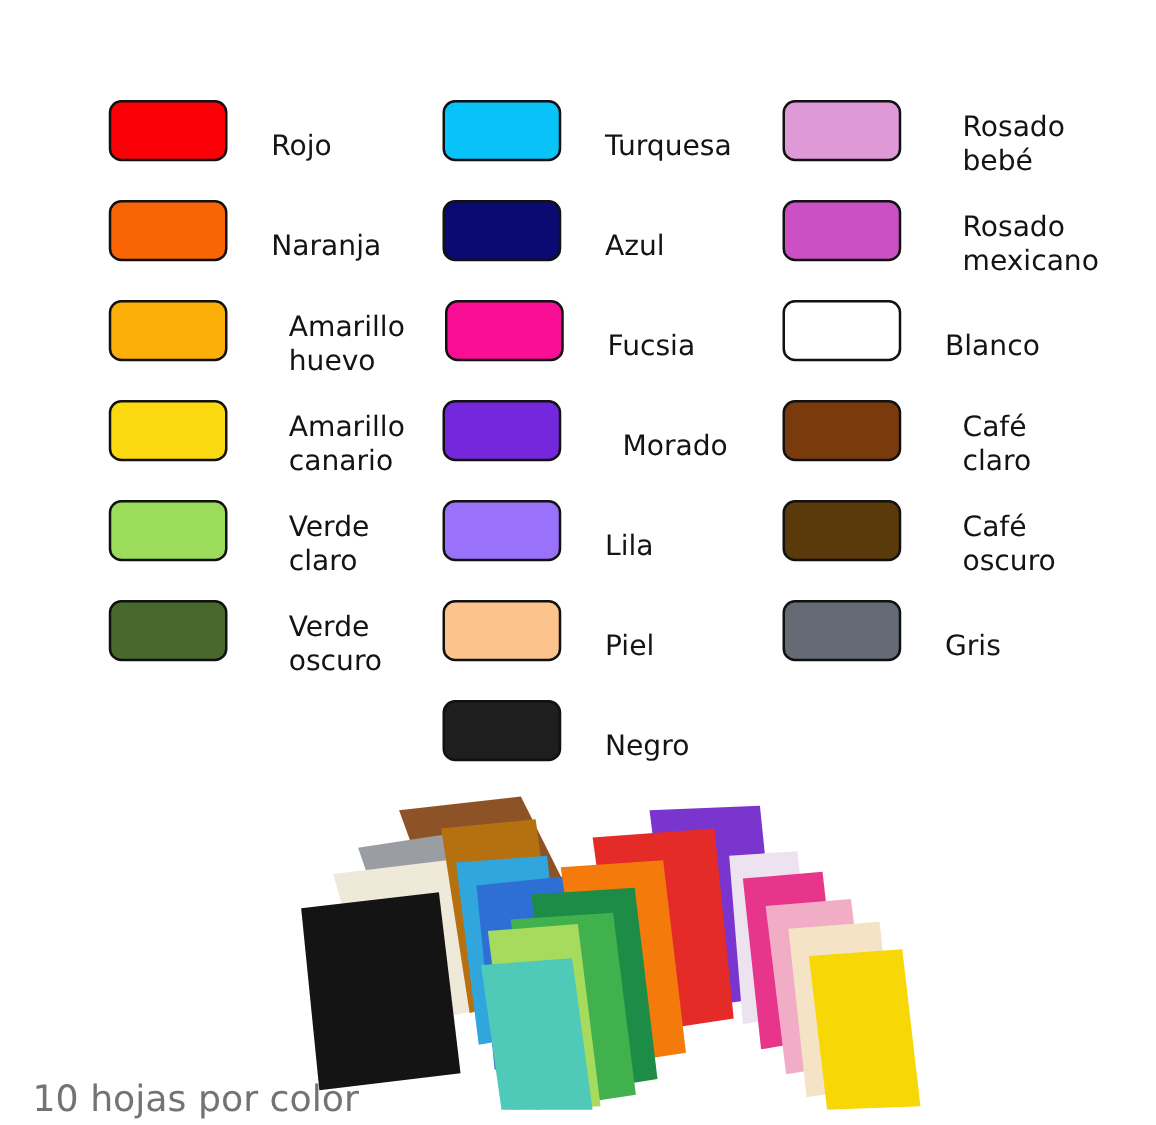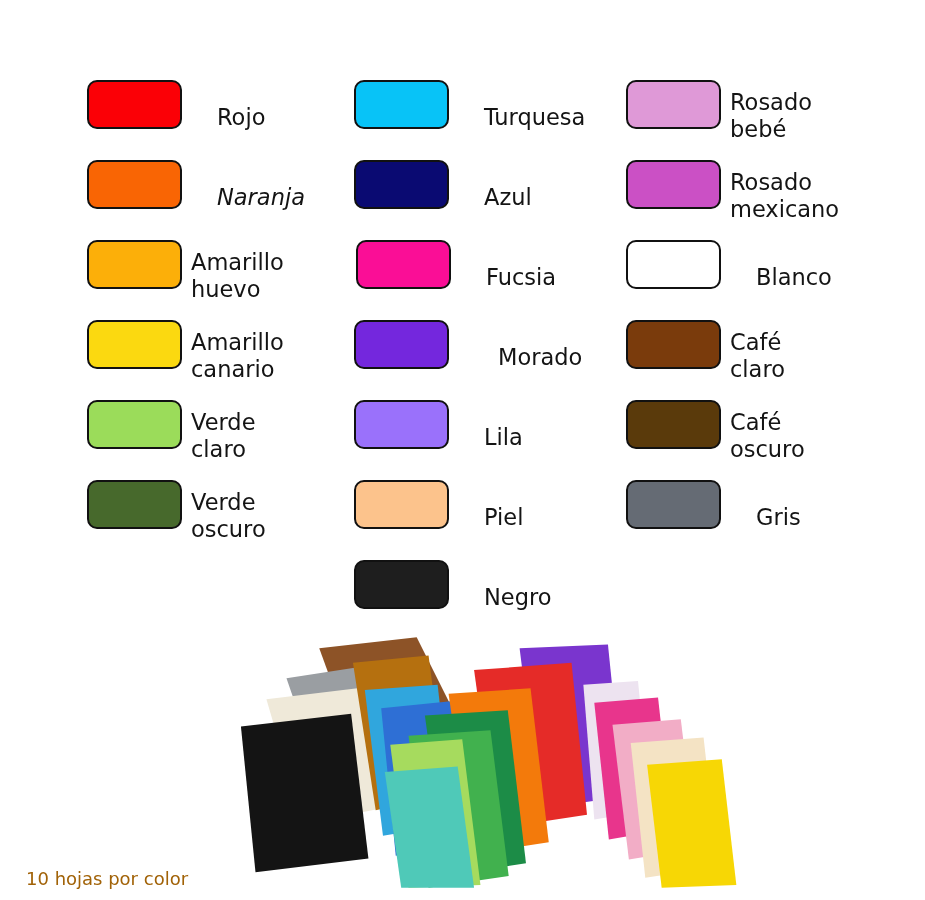--- a/index.html
+++ b/index.html
@@ -45,30 +45,31 @@
     font-weight: 400;
   }
   .swatch-label.one-line {
     padding-top: 24px;
     padding-left: 15px;
     margin-left: 20px;
   }
   .swatch-label.two-line {
     padding-top: 9px;
     padding-left: 9px;
+    margin-left: 40px;
   }
 
   
   #footer-note {
     position: absolute;
     left: 26px;
     top: 866px;
-    font-size: 18px;
+    font-size: 29px;
     line-height: 26px;
-    color: #a16207;
+    color: #737373;
   }
 
   
   #paper-photo {
     position: absolute;
     left: 230px;
     top: 625px;
     width: 510px;
     height: 275px;
   }
@@ -77,21 +78,21 @@
 </head>
 <body>
 
 <div id="stage">
 
   <div id="legend">
       <div class="swatch-item" style="left: 87px; top: 80px;">
         <div class="swatch-chip" style="background: rgb(251, 0, 6); width: 95px; height: 49px;"></div>
         <div class="swatch-label one-line">Rojo</div>
       </div>
-      <div class="swatch-item" style="left: 87px; top: 160px; font-style: italic;">
+      <div class="swatch-item" style="left: 87px; top: 160px;">
         <div class="swatch-chip" style="background: rgb(249, 101, 4); width: 95px; height: 49px;"></div>
         <div class="swatch-label one-line">Naranja</div>
       </div>
       <div class="swatch-item" style="left: 87px; top: 240px;">
         <div class="swatch-chip" style="background: rgb(252, 175, 9); width: 95px; height: 49px;"></div>
         <div class="swatch-label two-line">Amarillo
 huevo</div>
       </div>
       <div class="swatch-item" style="left: 87px; top: 320px;">
         <div class="swatch-chip" style="background: rgb(251, 217, 16); width: 95px; height: 49px;"></div>

